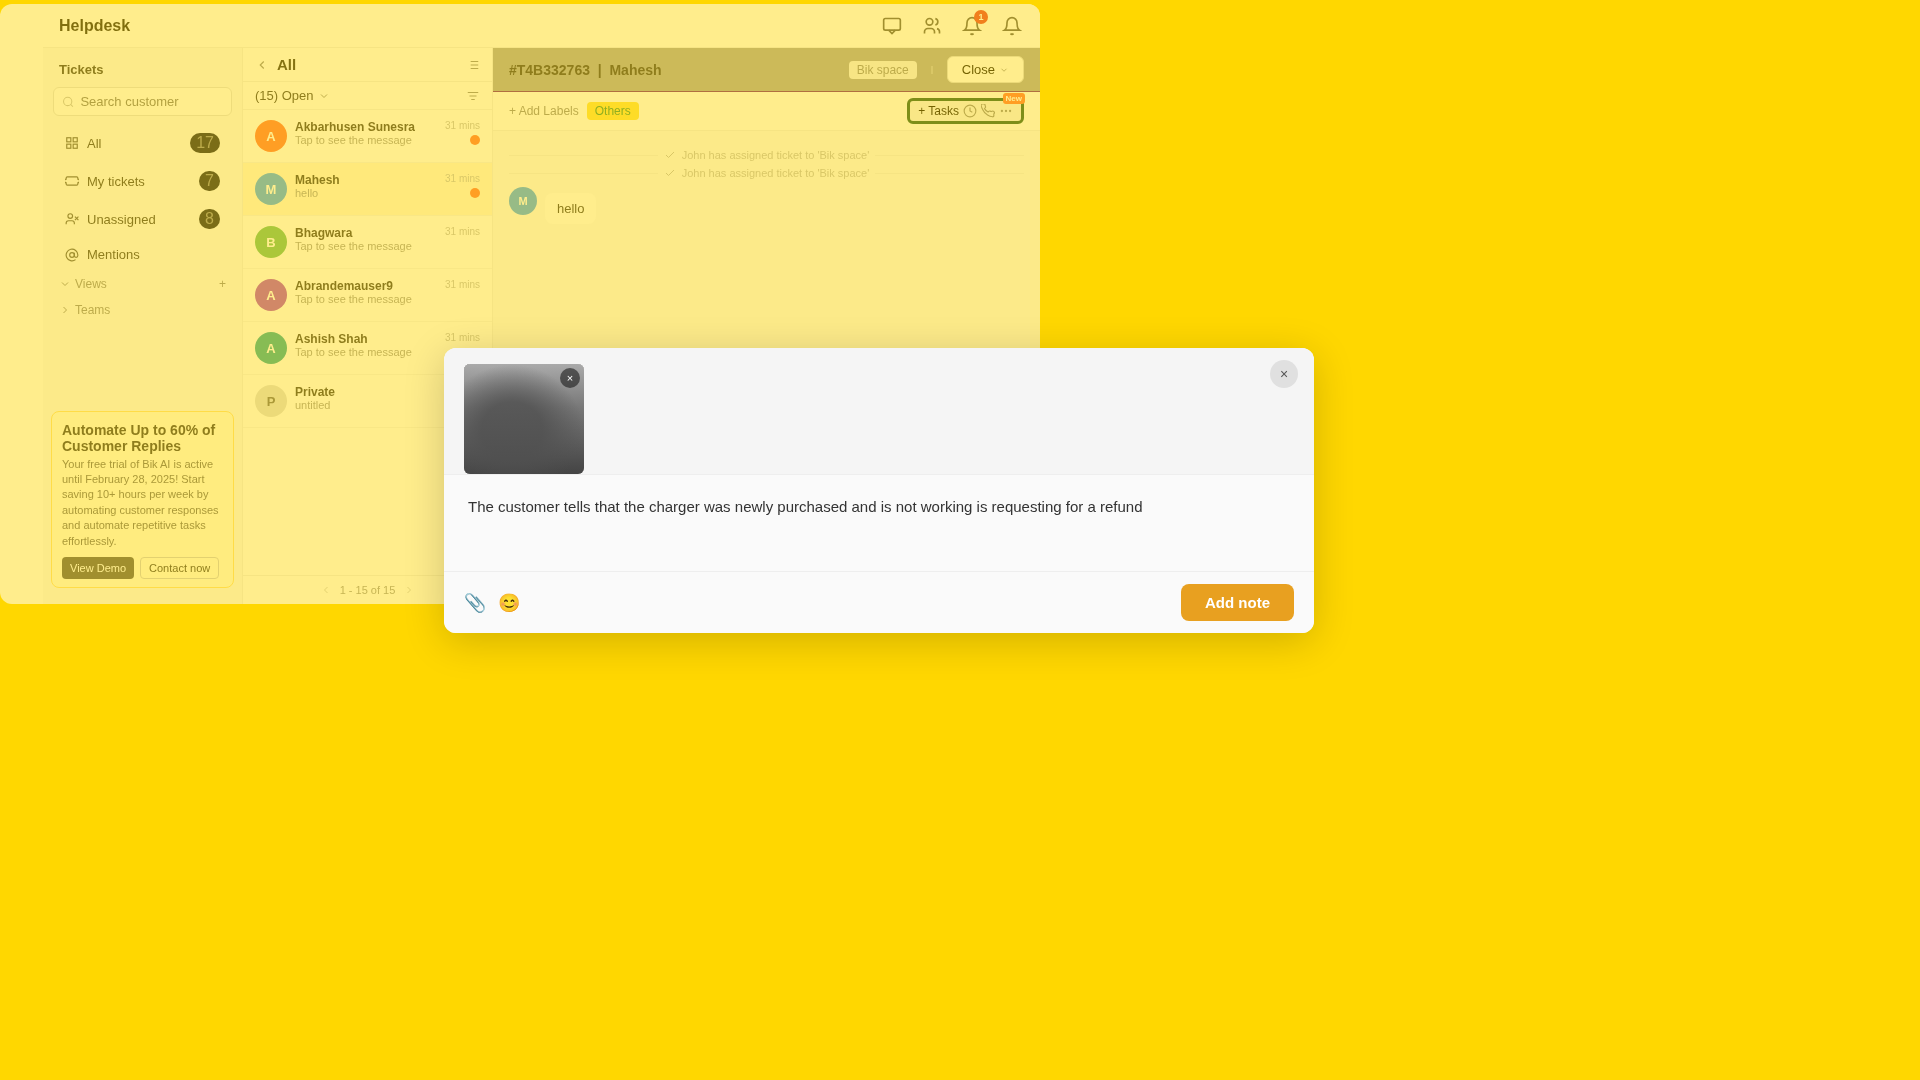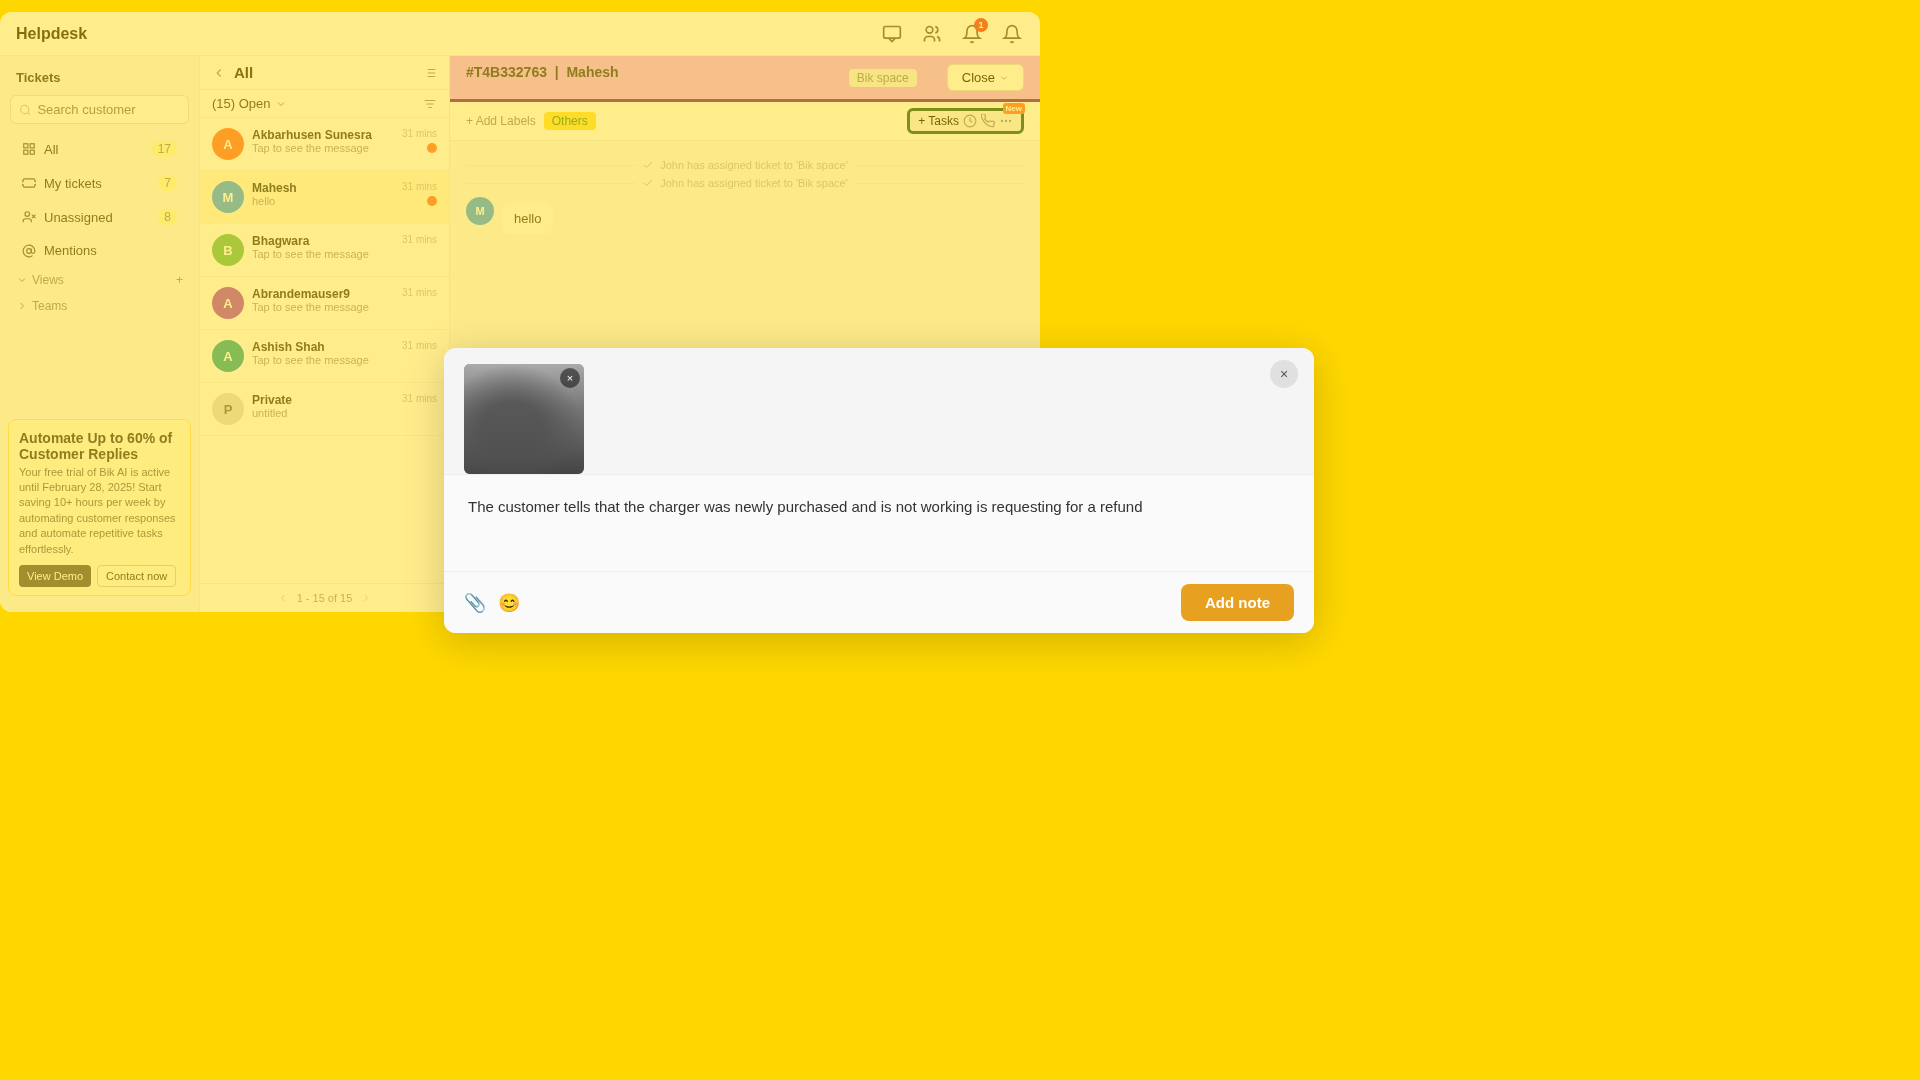--- a/index.html
+++ b/index.html
@@ -8,28 +8,29 @@
       height: 1080px;
       background: #FFD700;
       font-family: -apple-system, BlinkMacSystemFont, 'Segoe UI', sans-serif;
       overflow: hidden;
       position: relative;
     }
 
     
     .app-window {
       position: absolute;
-      top: 12px; left: 0;
+      top: 4px; left: 0;
       width: 1040px;
       height: 600px;
       background: #fff;
       border-radius: 12px;
       overflow: hidden;
       display: flex;
       flex-direction: column;
+      padding-left: 43px;
     }
 
     
     .top-bar {
       height: 44px;
       background: #fff;
       border-bottom: 1px solid #eee;
       display: flex;
       align-items: center;
       justify-content: space-between;
@@ -123,23 +124,23 @@
       margin: 1px 6px;
     }
     .nav-item-left {
       display: flex;
       align-items: center;
       gap: 8px;
       font-size: 13px;
       color: #333;
     }
     .nav-count {
-      font-size: 12px;
+      font-size: 16px;
       color: #888;
-      background: #fef9c3;
+      background: #0f172a;
       border-radius: 10px;
       padding: 1px 6px;
     }
     .nav-section {
       padding: 6px 16px;
       font-size: 12px;
       color: #888;
       display: flex;
       align-items: center;
       gap: 4px;
@@ -298,25 +299,25 @@
 
     
     .ticket-detail {
       flex: 1;
       display: flex;
       flex-direction: column;
       background: #fafafa;
       overflow: hidden;
     }
     .ticket-detail-header {
-      background: #f0abfc;
-      border-bottom: 3px solid #701a75;
+      background: #a3a3a3;
+      border-bottom: 1px solid #701a75;
       padding: 8px 16px;
       display: flex;
-      align-items: flex-start;
+      align-items: center;
       justify-content: space-between;
     }
     .ticket-id-name {
       font-size: 14px;
       font-weight: 600;
       color: #333;
     }
     .ticket-header-right {
       display: flex;
       align-items: center;

